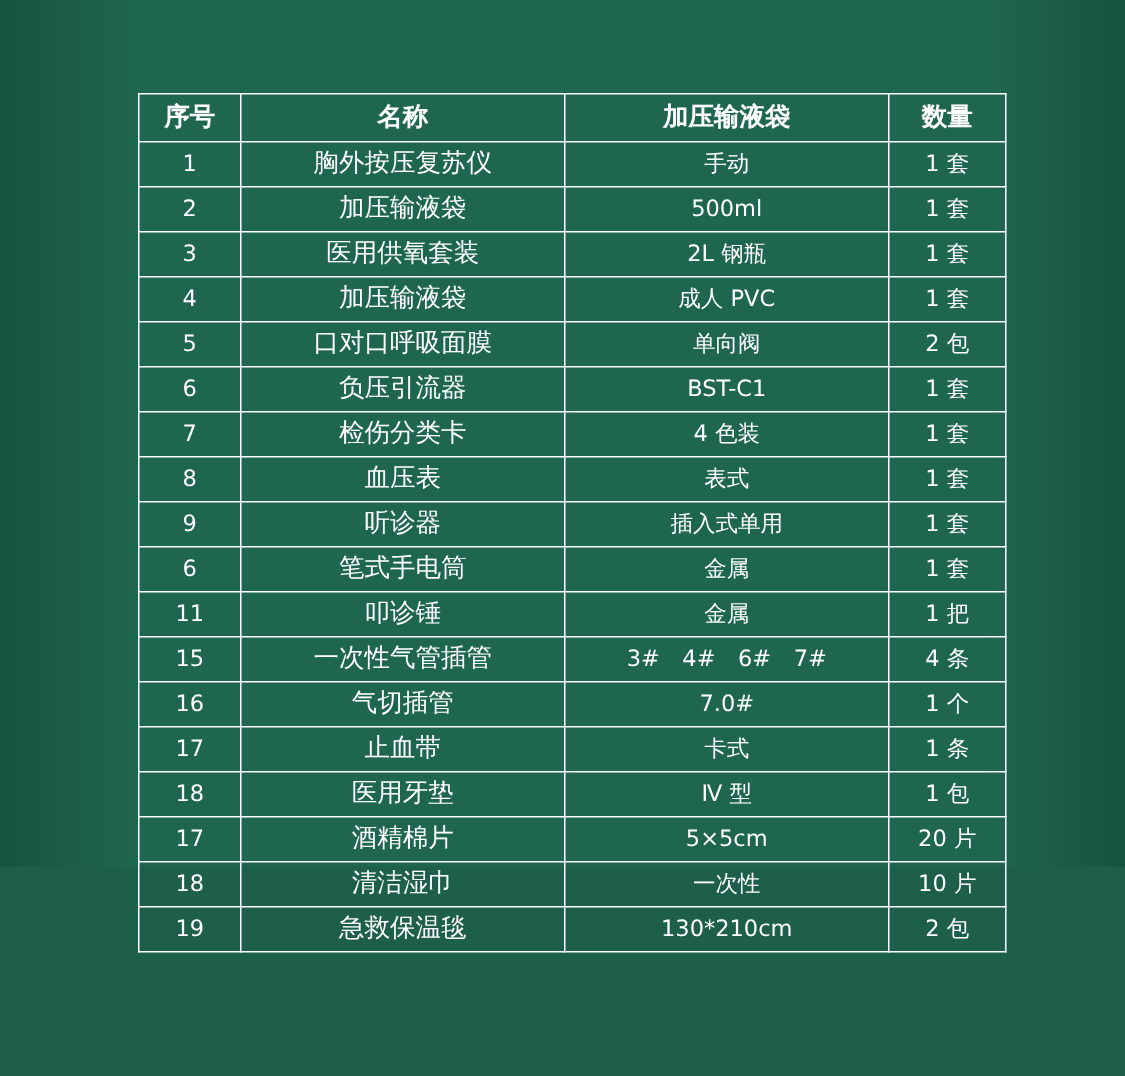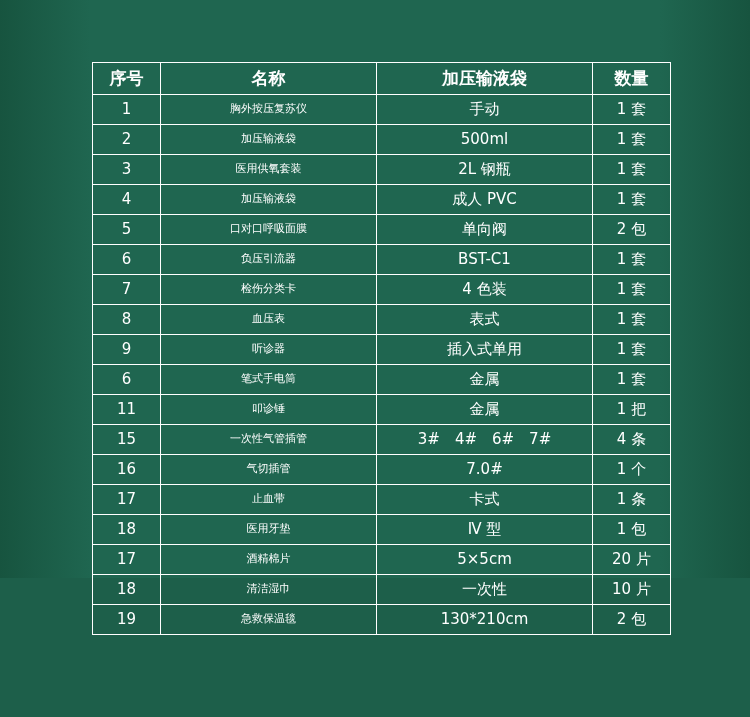--- a/index.html
+++ b/index.html
@@ -46,22 +46,21 @@
     white-space: nowrap;
     overflow: hidden;
   }
   table.spec thead th {
     font-size: 17px;
     font-weight: bold;
     height: 31px;
     line-height: 31px;
   }
   table.spec td.name {
-    font-size: 11px;
-    font-family: Liberation Mono, monospace;
+    font-size: 17px;
   }
   table.spec td.num, table.spec td.qty {
     font-size: 15px;
   }
   .fade-bottom {
     position: absolute;
     left: 0;
     bottom: 0;
     width: 750px;
     height: 16px;

